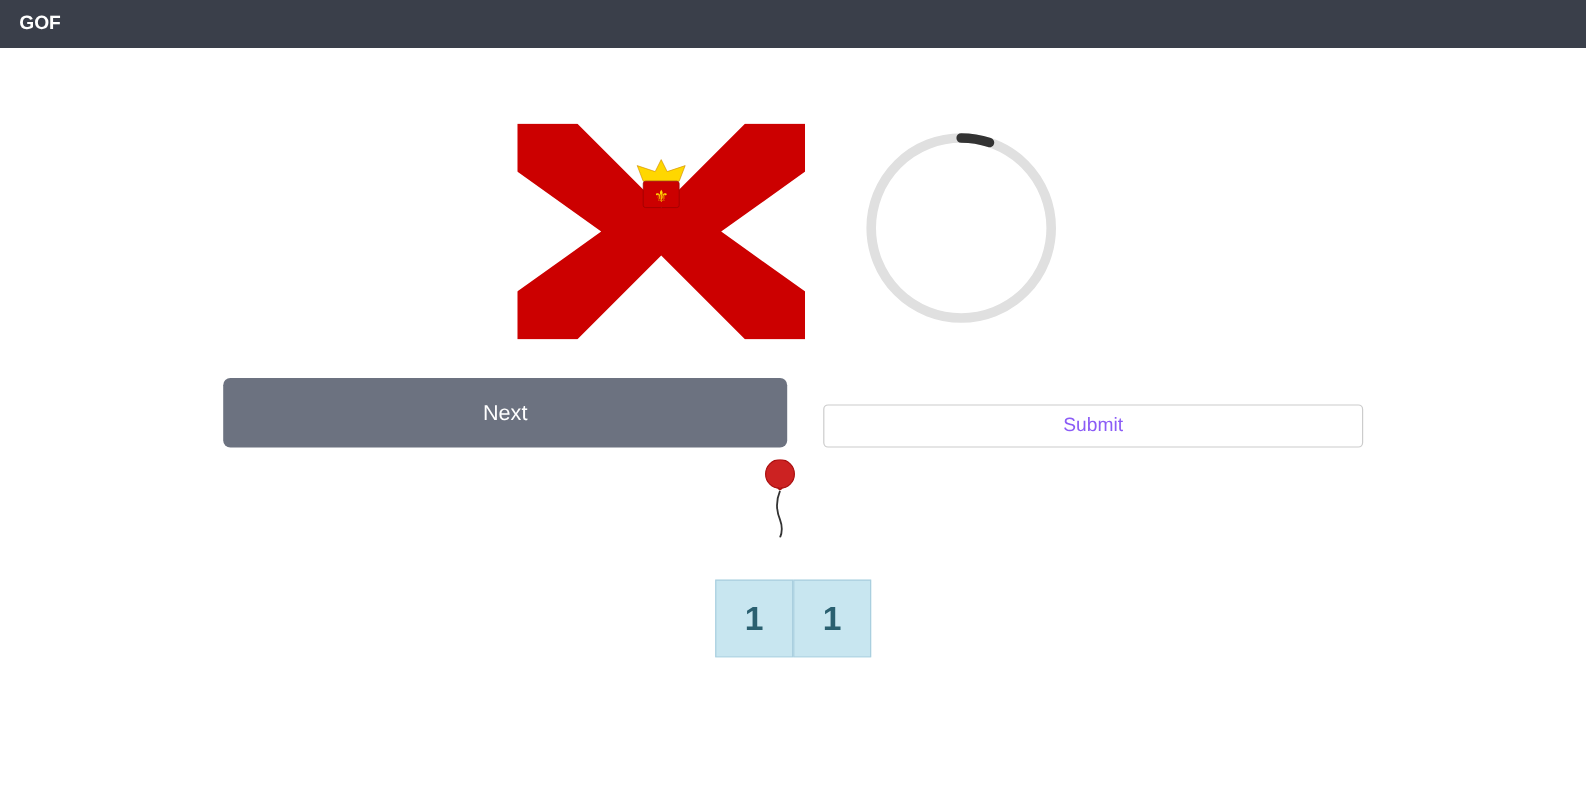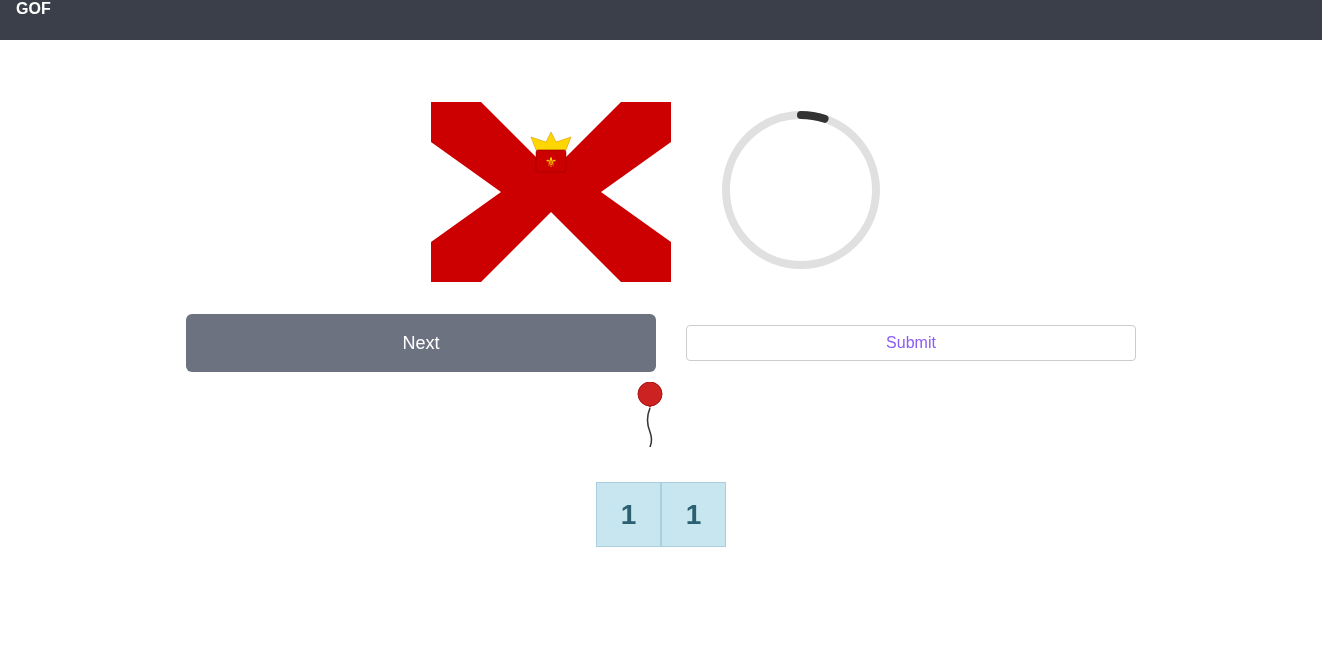--- a/index.html
+++ b/index.html
@@ -4,21 +4,21 @@
   <style>
     * { box-sizing: border-box; margin: 0; padding: 0; }
     body { font-family: Arial, sans-serif; background: #fff; }
 
     .topbar {
       background: #3a3f4a;
       color: #fff;
       padding: 0 16px;
       height: 40px;
       display: flex;
-      align-items: flex-start;
+      align-items: center;
       font-size: 16px;
       font-weight: bold;
     }
 
     .main-content {
       display: flex;
       flex-direction: column;
       align-items: center;
       padding-top: 60px;
     }
@@ -68,21 +68,21 @@
 
     
     .progress-circle {
       width: 180px;
       height: 180px;
     }
 
     
     .buttons-row {
       display: flex;
-      align-items: center;
+      align-items: flex-end;
       gap: 30px;
       margin-bottom: 20px;
     }
 
     .next-btn {
       width: 470px;
       height: 58px;
       background: #6c7280;
       color: #fff;
       border: none;

